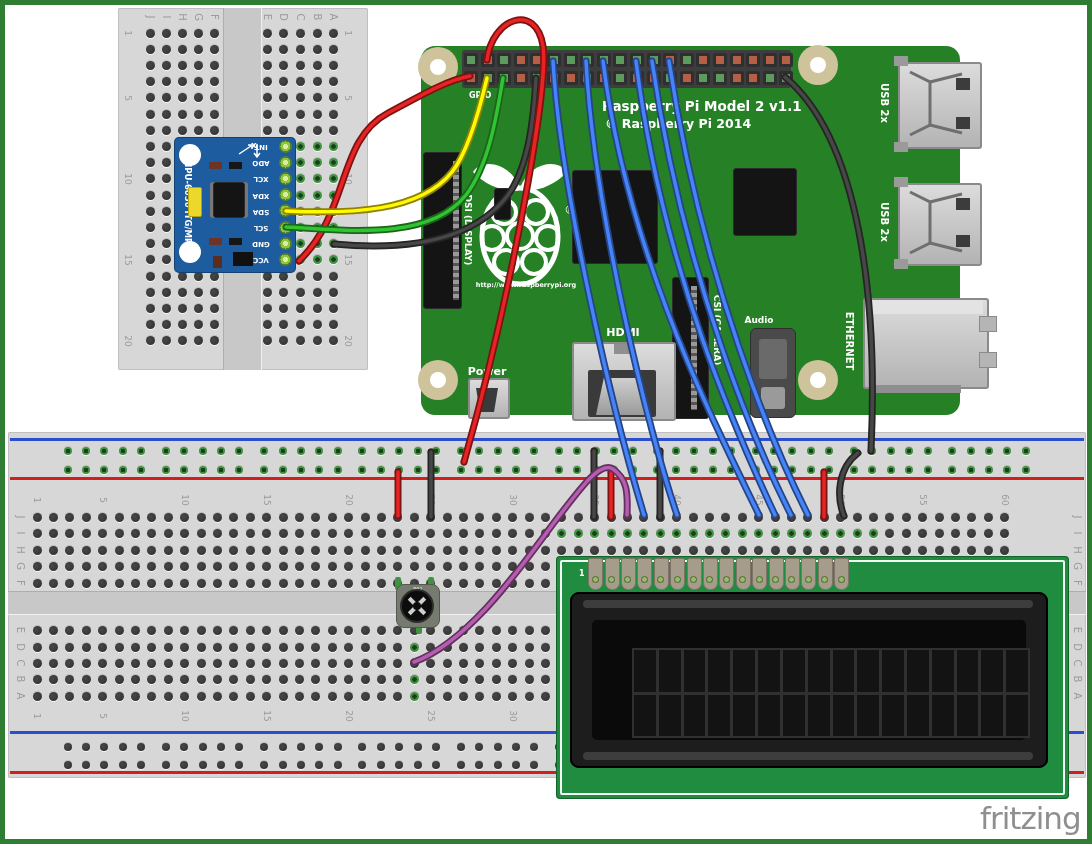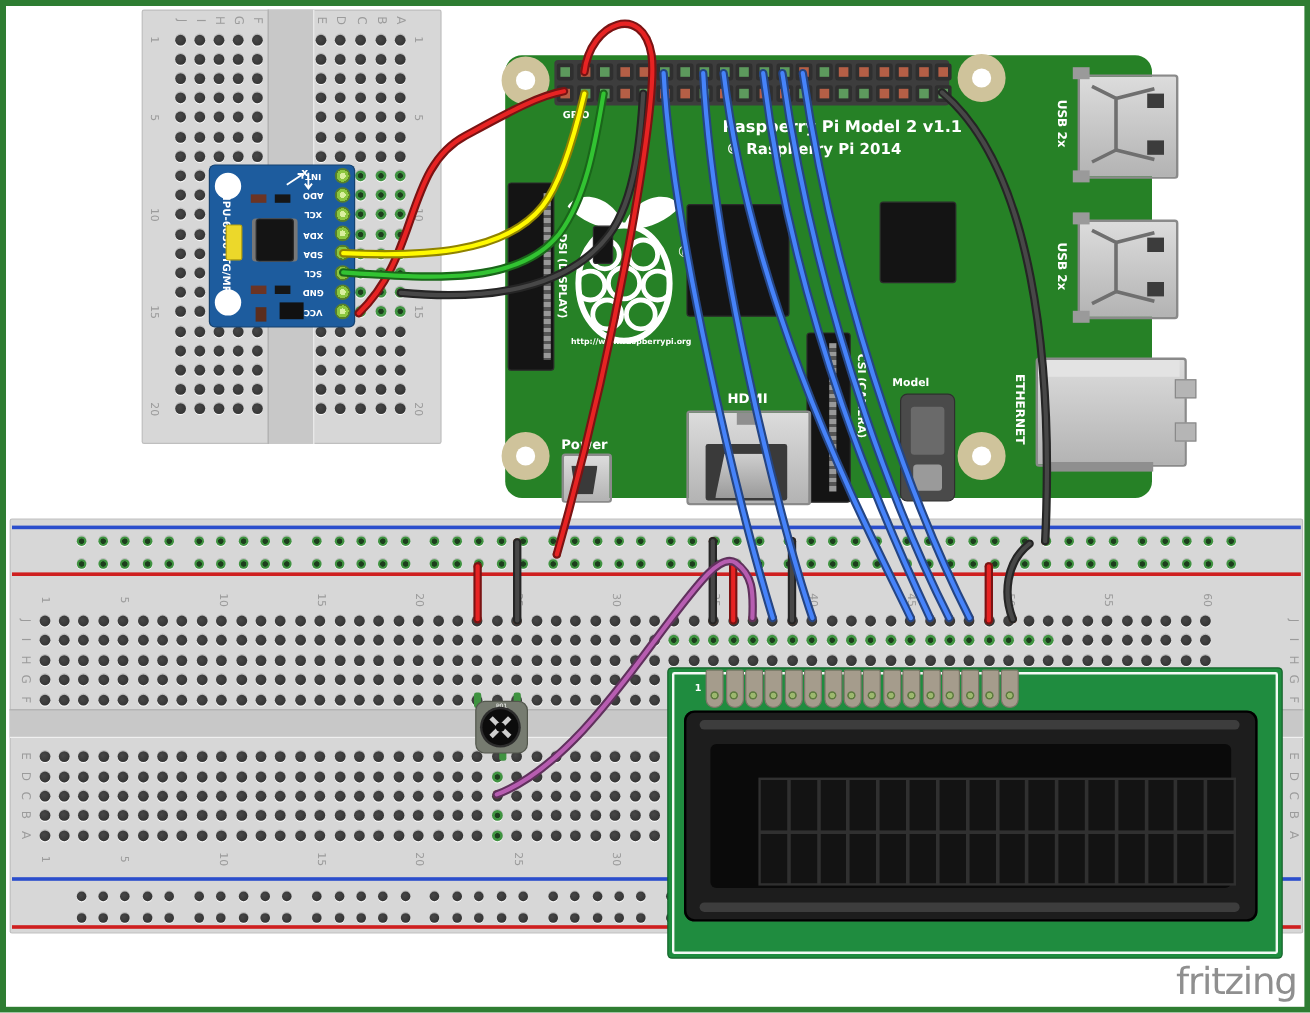--- a/index.html
+++ b/index.html
@@ -486,21 +486,21 @@
     </div>
     <span class="pilabel vrot" style="left:296px;top:284px;font-size:9px;">CSI (CAMERA)</span>
 
     <span class="pilabel hrot" style="left:202px;top:286px;font-size:11px;">HDMI</span>
     <div class="silver" style="left:151px;top:296px;width:100px;height:75px;">
       <div style="position:absolute;left:14px;top:26px;width:68px;height:47px;background:#3a3a3a;border-radius:2px;"></div>
       <div style="position:absolute;left:22px;top:34px;width:52px;height:37px;background:linear-gradient(#cfcfcf,#9a9a9a);clip-path:polygon(15% 0,85% 0,100% 100%,0 100%);"></div>
       <div style="position:absolute;left:40px;top:0;width:16px;height:10px;background:#8f8f8f;"></div>
     </div>
 
-    <span class="pilabel hrot" style="left:338px;top:274px;font-size:9px;">Model</span>
+    <span class="pilabel hrot" style="left:338px;top:274px;font-size:9px;">Audio</span>
     <div style="position:absolute;left:329px;top:282px;width:44px;height:88px;background:#4a4a4a;border-radius:6px;border:1px solid #2f2f2f;">
       <div style="position:absolute;left:8px;top:10px;width:28px;height:40px;background:#6a6a6a;border-radius:3px;"></div>
       <div style="position:absolute;left:10px;top:58px;width:24px;height:22px;background:#9a9a9a;border-radius:3px;"></div>
     </div>
 
     <span class="pilabel hrot" style="left:66px;top:325px;font-size:11px;">Power</span>
     <div class="silver" style="left:47px;top:332px;width:38px;height:37px;">
       <div style="position:absolute;left:6px;top:8px;width:22px;height:24px;background:#3a3a3a;clip-path:polygon(0 0,100% 0,82% 100%,18% 100%);"></div>
     </div>
 

